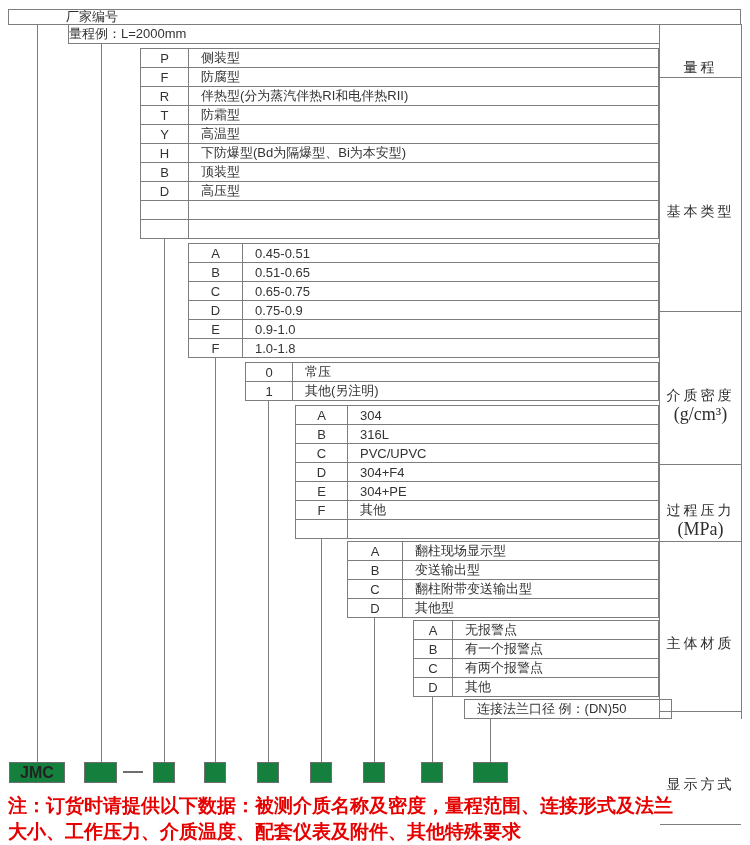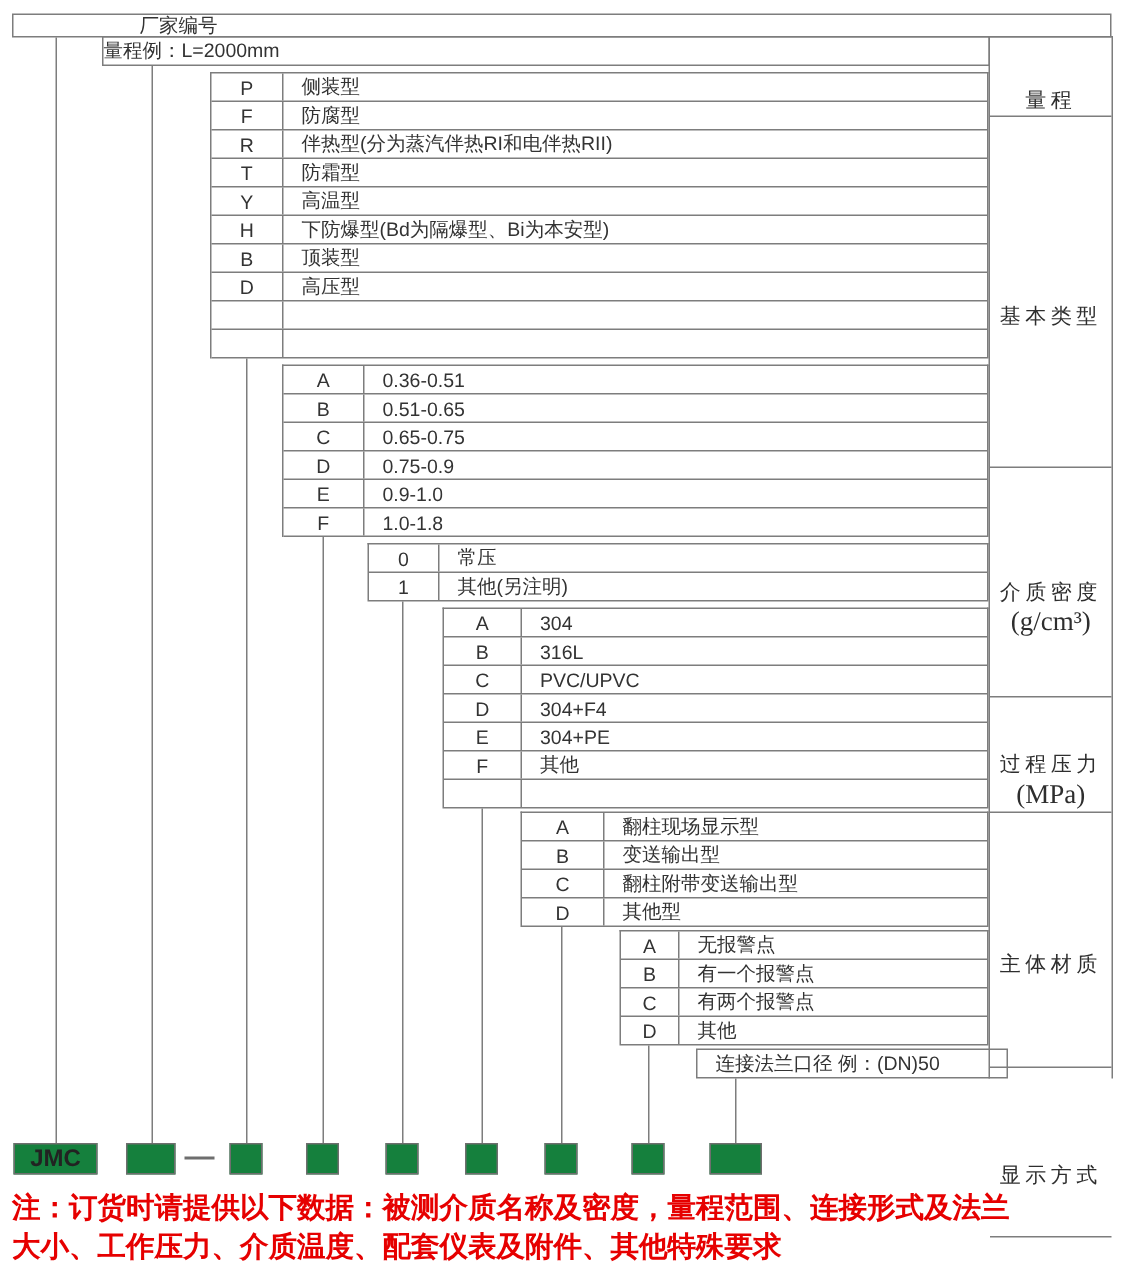--- a/index.html
+++ b/index.html
@@ -3,21 +3,21 @@
 <meta charset="utf-8">
 <style>
   html,body{margin:0;padding:0;background:#ffffff;}
   #canvas{
     position:relative;width:750px;height:845px;background:#ffffff;overflow:hidden;
     font-family:"Liberation Sans","DejaVu Sans",sans-serif;color:#333333;
   }
   .abs{position:absolute;box-sizing:border-box;}
   
   #mfr-row{left:8px;top:9px;width:733px;height:16px;border:1px solid #7d7d7d;
-    display:flex;align-items:center;padding-left:84px;font-size:13px;}
+    display:flex;align-items:center;padding-left:57px;font-size:13px;}
   #range-row{left:68px;top:24px;width:592px;height:20px;border:1px solid #7d7d7d;
     display:flex;align-items:center;font-size:13px;}
   
   .block{position:absolute;box-sizing:border-box;border:1px solid #7d7d7d;border-bottom:none;background:#ffffff;}
   .trow{display:flex;height:19px;box-sizing:border-box;border-bottom:1px solid #7d7d7d;}
   .code{box-sizing:border-box;border-right:1px solid #7d7d7d;display:flex;align-items:center;
     justify-content:center;font-size:13px;flex:none;}
   .desc{display:flex;align-items:center;padding-left:12px;font-size:13px;white-space:nowrap;overflow:hidden;}
   
   #flange-row{left:464px;top:699px;width:208px;height:20px;border:1px solid #7d7d7d;
@@ -93,21 +93,21 @@
           <div class="desc"></div>
         </div>
         <div class="trow">
           <div class="code" style="width: 48px;"></div>
           <div class="desc"></div>
         </div>
       </div>
       <div class="block" style="left: 188px; top: 243px; width: 471px; height: 115px;">
         <div class="trow">
           <div class="code" style="width: 54px;">A</div>
-          <div class="desc">0.36-0.51</div>
+          <div class="desc">0.45-0.51</div>
         </div>
         <div class="trow">
           <div class="code" style="width: 54px;">B</div>
           <div class="desc">0.51-0.65</div>
         </div>
         <div class="trow">
           <div class="code" style="width: 54px;">C</div>
           <div class="desc">0.65-0.75</div>
         </div>
         <div class="trow">

